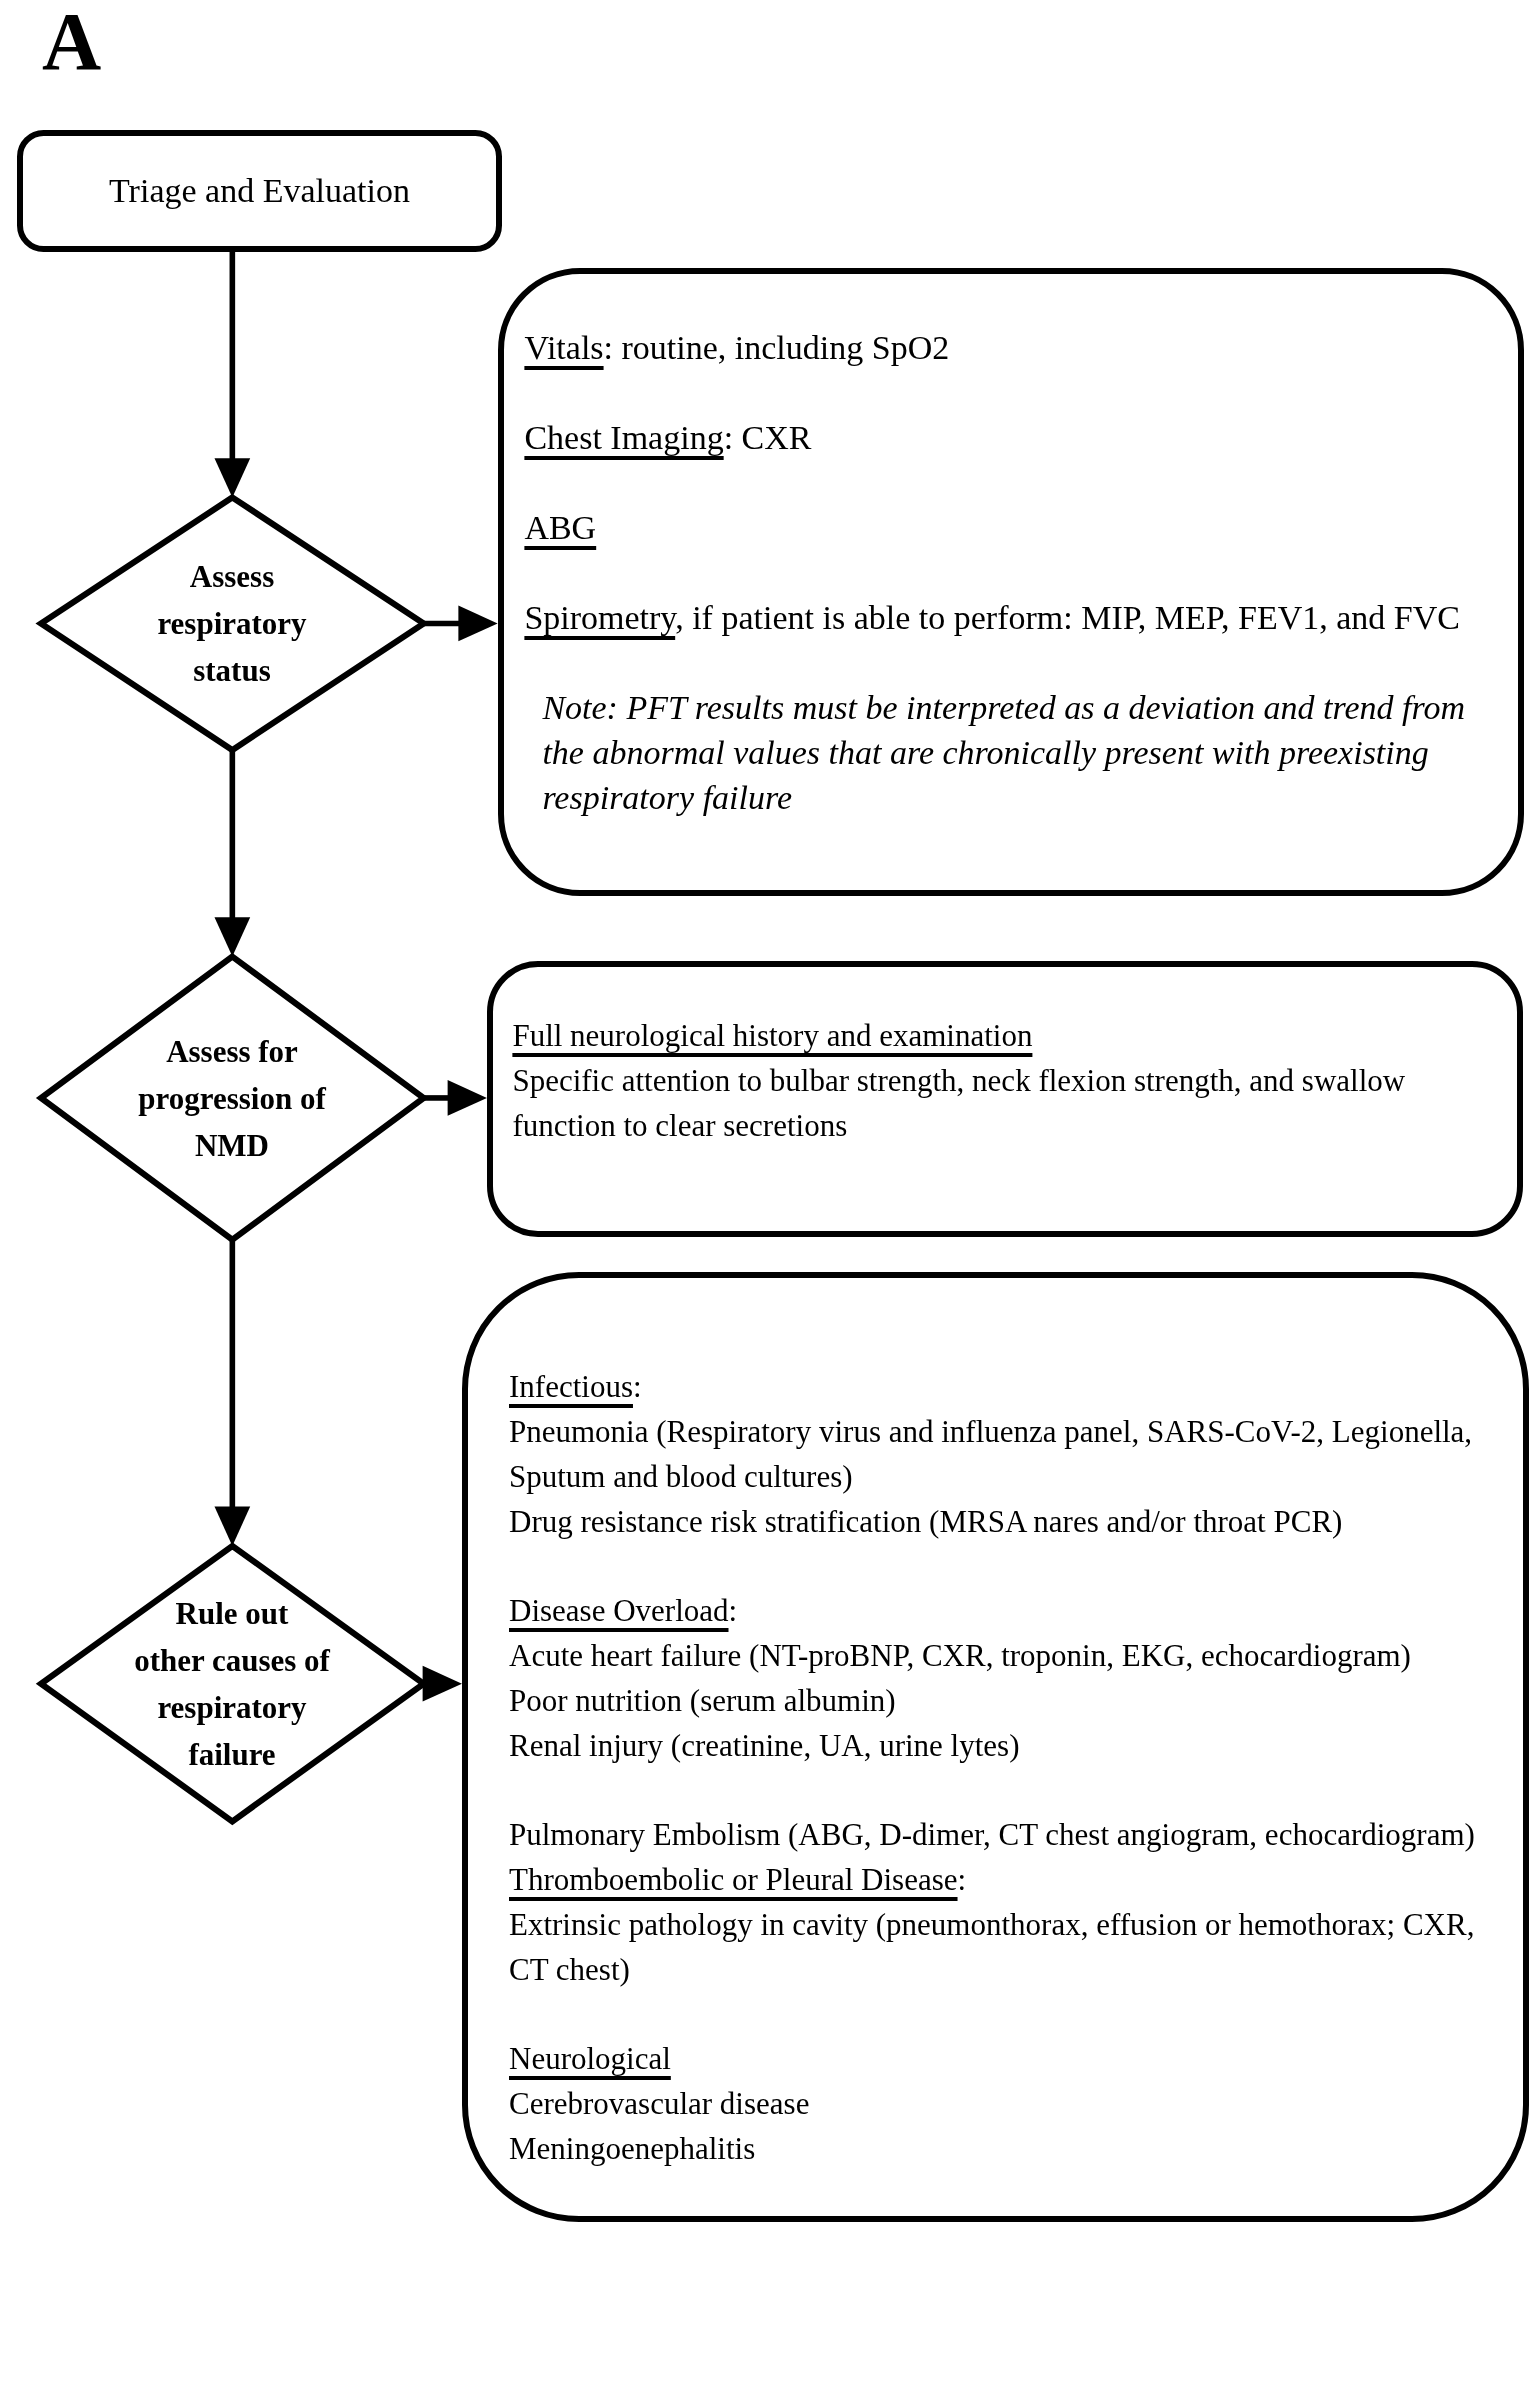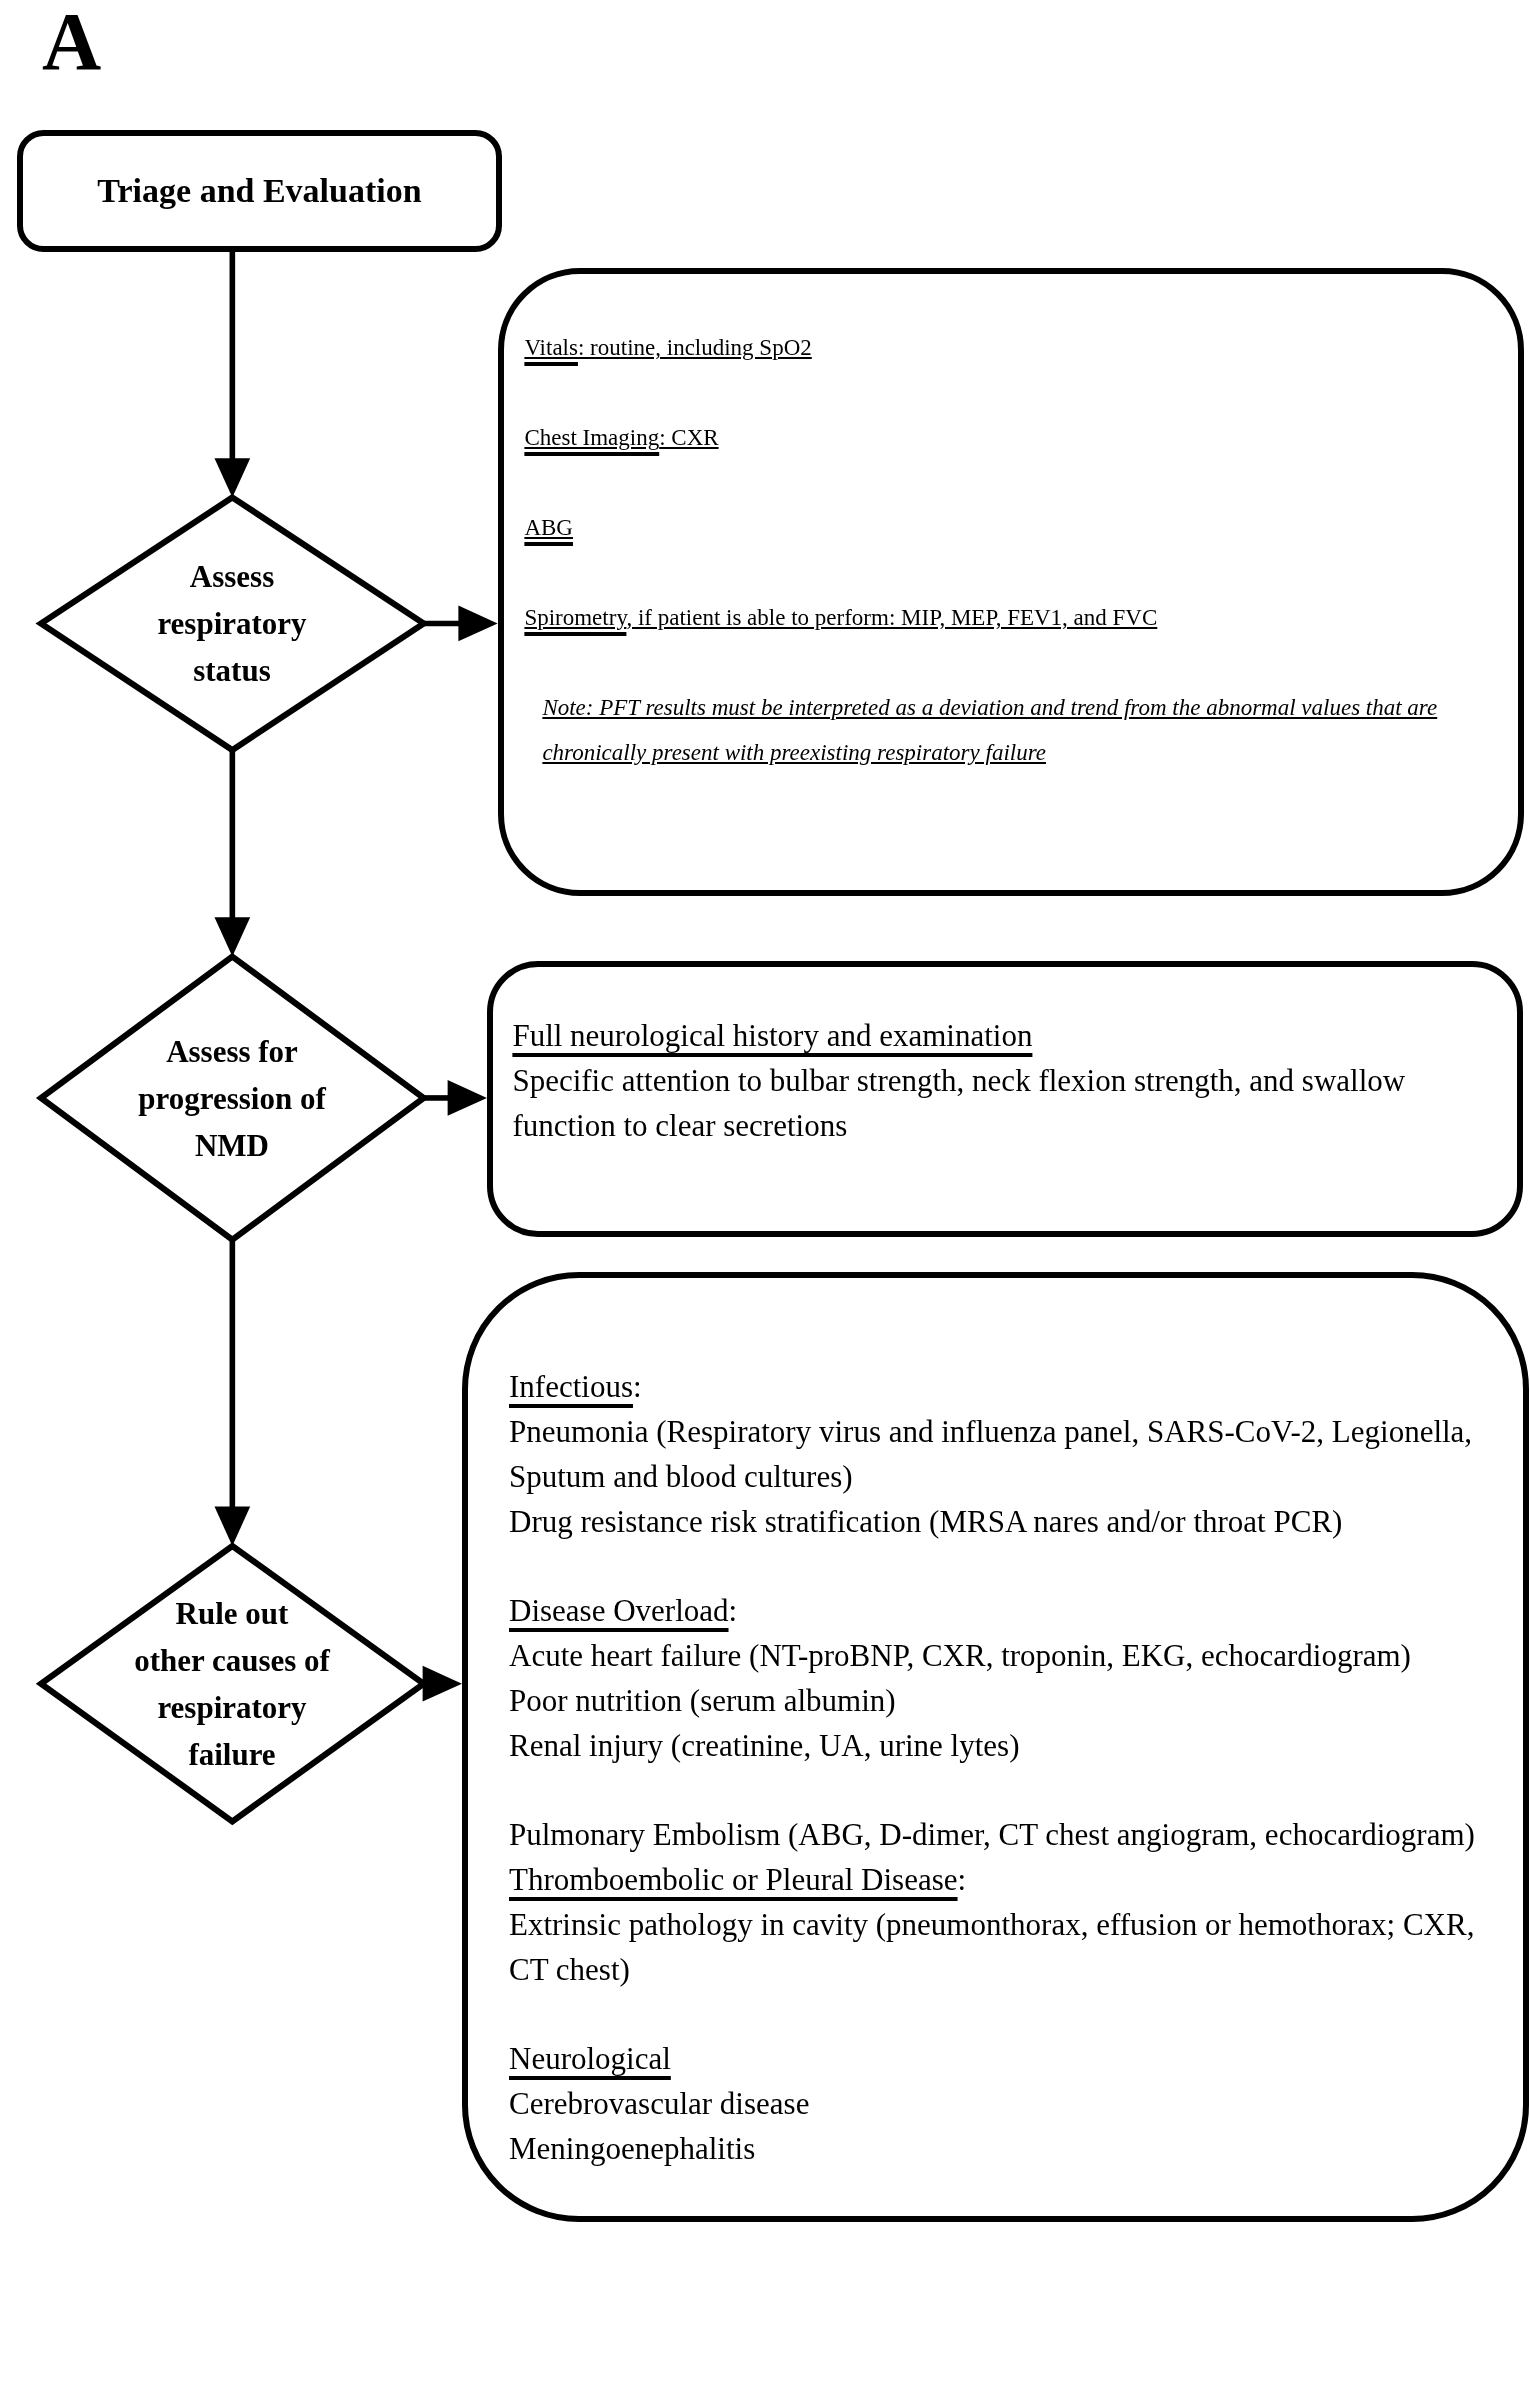--- a/index.html
+++ b/index.html
@@ -15,26 +15,26 @@
     font-size:82px;font-weight:bold;
   }
   svg.flow{position:absolute;left:0;top:0;width:1531px;height:2401px;}
   .node-box{
     position:absolute;box-sizing:border-box;
     border:6.1px solid #000;background:#fff;
   }
   .start-box{
     left:17px;top:130px;width:485px;height:122px;border-radius:26.5px;
     display:flex;align-items:center;justify-content:center;
-    font-size:34px;font-weight:bold;
+    font-size:34px;font-weight:normal;
   }
   .info-box1{left:498px;top:268px;width:1026px;height:628px;border-radius:82px;}
   .info-box2{left:487px;top:961px;width:1036px;height:276px;border-radius:51px;}
   .info-box3{left:462px;top:1272px;width:1067px;height:950px;border-radius:117px;}
-  .box1-content{padding:51px 7.1px 0 20.4px;font-size:23px;line-height:45px;text-decoration:underline;}
+  .box1-content{padding:51px 7.1px 0 20.4px;font-size:34px;line-height:45px;}
   .box2-content{padding:46px 7.1px 0 19.4px;font-size:31px;line-height:45px;}
   .box3-content{padding:86px 5.1px 0 41px;font-size:31px;line-height:45px;}
   .work-item{margin:0 0 45px 0;}
   .section{margin:0 0 44px 0;}
   .section:last-child{margin-bottom:0;}
   .u{
     text-decoration:underline;
     text-decoration-thickness:3.6px;
     text-underline-offset:6.6px;
   }

